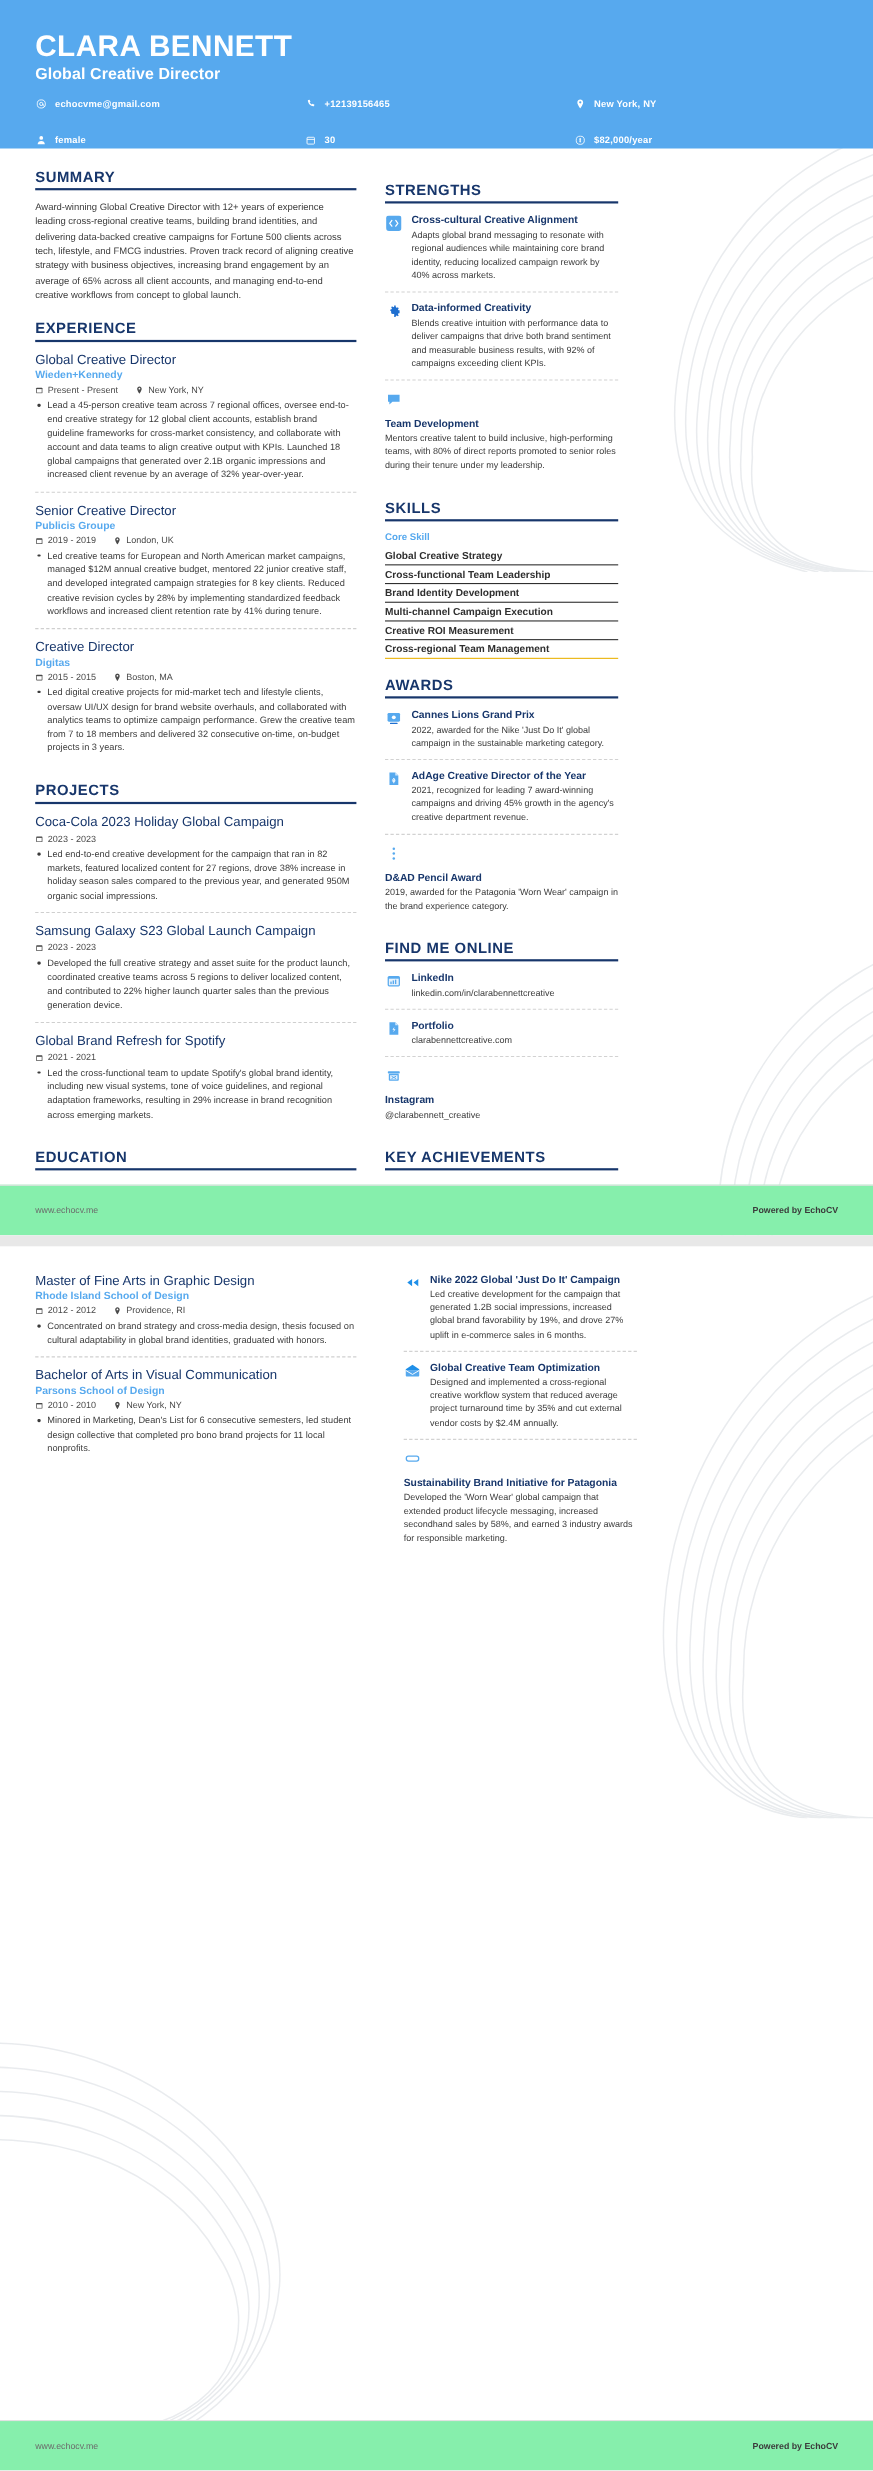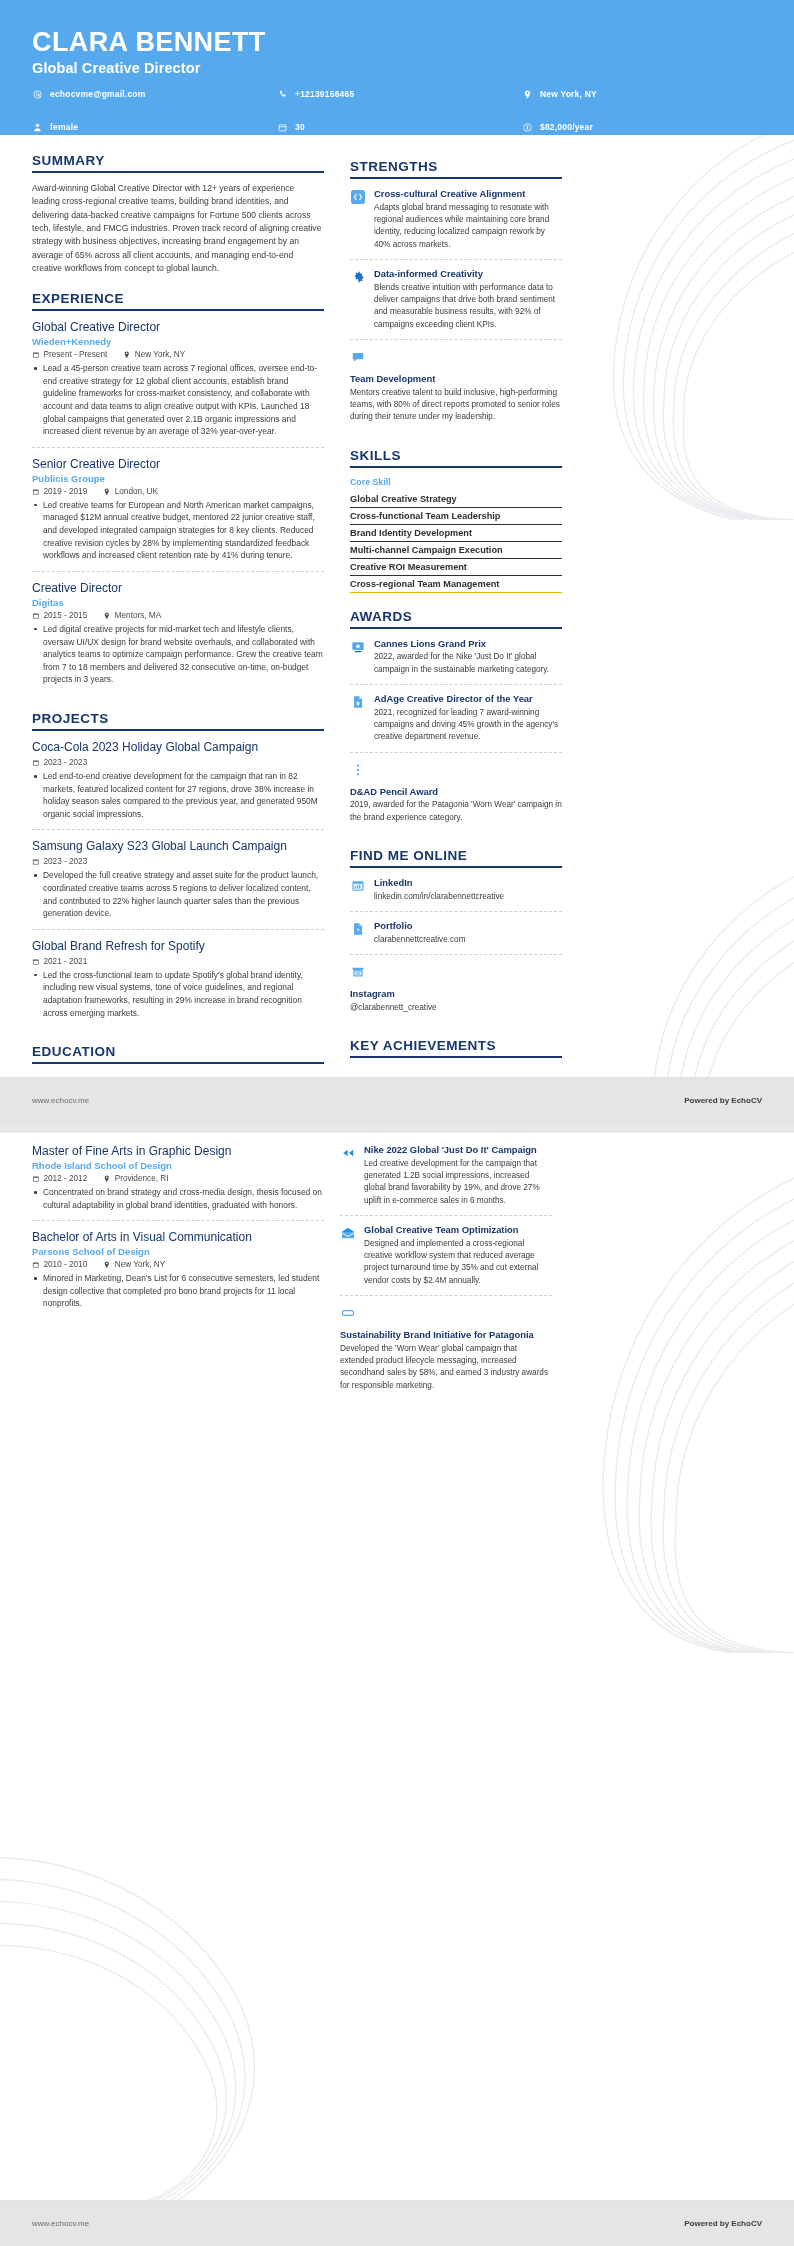--- a/index.html
+++ b/index.html
@@ -66,21 +66,21 @@
   .contact-item .ci svg { width: 9px; height: 9px; display:block; }
   .contact-item .tx { letter-spacing: .2px; }
 
   
   .body-cols {
     position: relative;
     z-index: 2;
     display: flex;
     padding: 18px 32px 0 32px;
     gap: 26px;
-    align-items: center;
+    align-items: flex-end;
   }
   .col-left { width: 292px; flex: 0 0 292px; }
   .col-right { width: 212px; flex: 0 0 212px; }
 
   
   .sec-title {
     color: #17366b;
     font-size: 13.5px;
     font-weight: bold;
     letter-spacing: .5px;
@@ -192,32 +192,32 @@
     position: absolute;
     left: 0; right: 0; bottom: 0;
     height: 46px;
     padding: 0 32px;
     display: flex;
     align-items: center;
     justify-content: space-between;
     font-size: 8px;
     color: #6b6b6b;
     border-top: 1px solid #e2e2e2;
-    background: #e5e5e5;
+    background: #86efac;
     z-index: 5;
   }
   .footer .brand { font-weight: bold; color: #3b3b3b; padding-left: 36px; }
 
   
   .p2-cols {
     position: relative;
     z-index: 2;
     display: flex;
-    padding: 11px 32px 0 32px;
-    gap: 16px;
+    padding: 24px 32px 0 32px;
+    gap: 43px;
     align-items: flex-start;
   }
 </style>
 </head>
 <body>
 
 <div class="pages">
 
   <div class="page page-1">
 
@@ -379,21 +379,21 @@
                     </svg>
                   </span>
                 <span>2015 - 2015</span>
               </span>
               <span class="m">
                 <span>
                     <svg viewBox="0 0 16 16" fill="#4a4a4a">
                       <path d="M8 .8C5.6.8 3.6 2.8 3.6 5.2 3.6 8.6 8 15.2 8 15.2s4.4-6.6 4.4-10C12.4 2.8 10.4.8 8 .8zm0 6a1.7 1.7 0 1 1 0-3.4 1.7 1.7 0 0 1 0 3.4z"></path>
                     </svg>
                   </span>
-                <span>Mentors, MA</span>
+                <span>Boston, MA</span>
               </span>
             </div>
             <div class="entry-desc">Led digital creative projects for mid-market tech and lifestyle clients, oversaw UI/UX design for brand website overhauls, and collaborated with analytics teams to optimize campaign performance. Grew the creative team from 7 to 18 members and delivered 32 consecutive on-time, on-budget projects in 3 years.</div>
           </div>
         </div>
 
         <div class="sec">
           <div class="sec-title">PROJECTS</div>
 
           <div class="entry">

